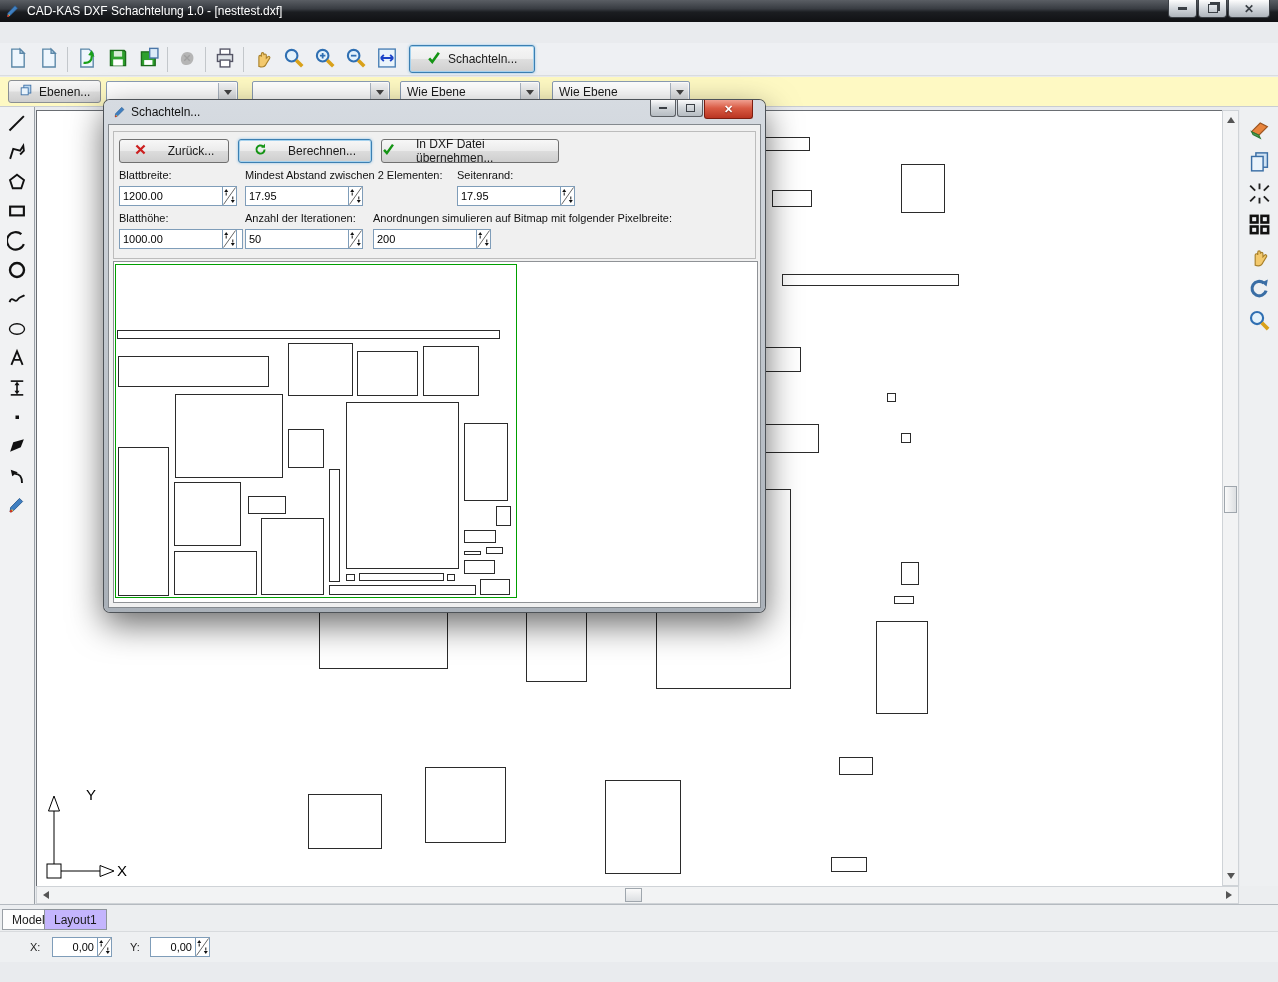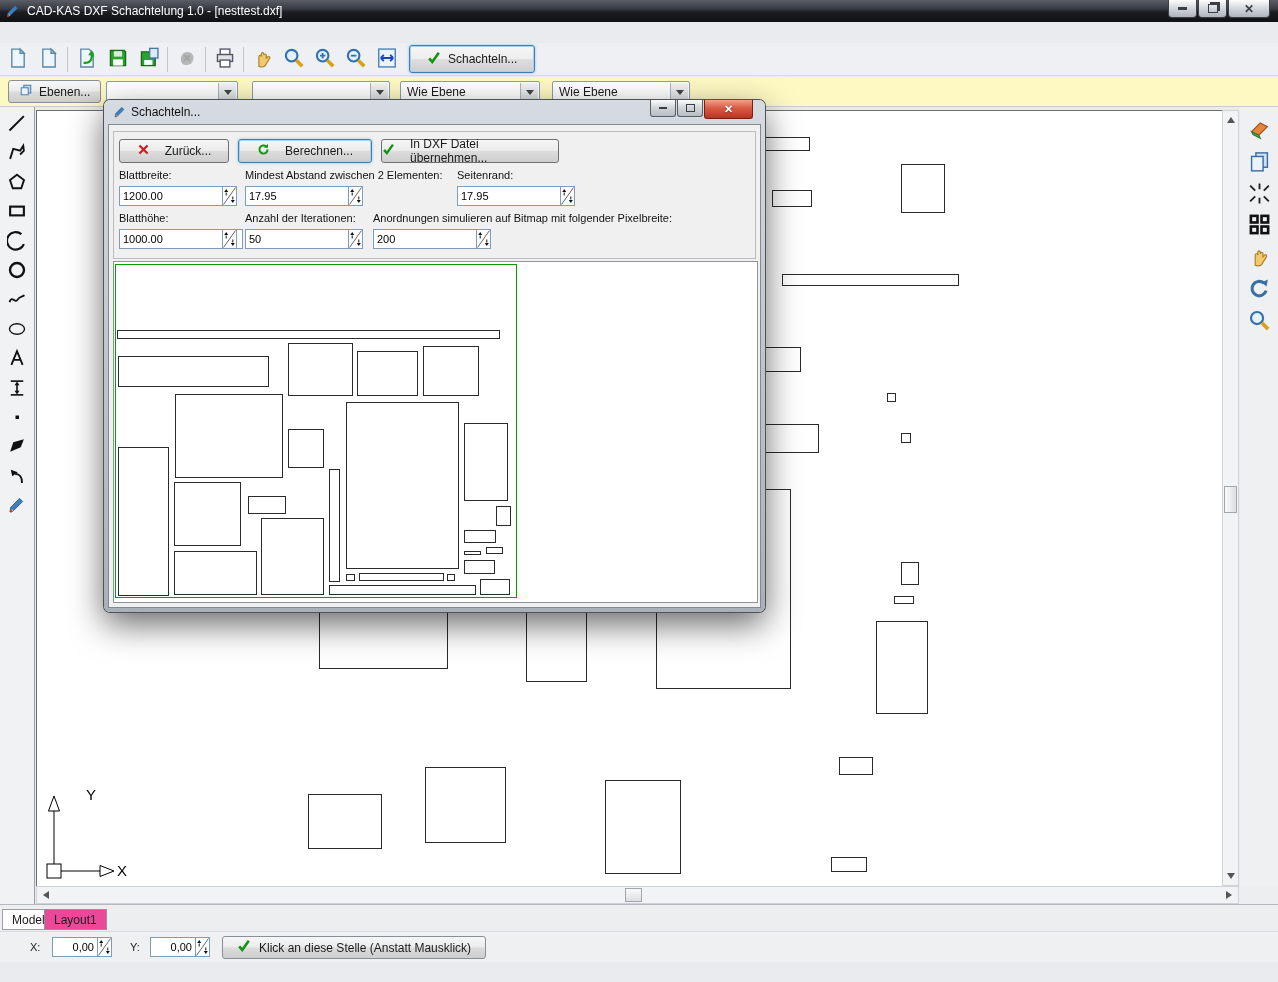--- a/index.html
+++ b/index.html
@@ -68,21 +68,21 @@
   .tri.right{border-top:4px solid transparent;border-bottom:4px solid transparent;border-left:6px solid #555;}
   .vthumb{position:absolute;left:1px;top:375px;width:13px;height:27px;
     background:linear-gradient(90deg,#fafafa,#dcdfe2);border:1px solid #9fa6ad;box-sizing:border-box;}
   .hthumb{position:absolute;left:588px;top:1px;width:17px;height:14px;
     background:linear-gradient(#fafafa,#dcdfe2);border:1px solid #9fa6ad;box-sizing:border-box;}
   .corner{position:absolute;left:1239px;top:886px;width:39px;height:18px;background:#eceef0;}
   
   .tabbar{position:absolute;left:0;top:904px;width:100%;height:27px;background:#eceef0;
     border-top:1px solid #b5bac0;box-sizing:border-box;}
   .tab{position:absolute;top:4px;height:21px;padding:0 9px;display:flex;align-items:center;
-    border:1px solid #8f959b;background:#ec4899;box-sizing:border-box;}
+    border:1px solid #8f959b;background:#c4b5fd;box-sizing:border-box;}
   .tab.active{background:#fdfdfd;border-color:#9aa0a6;}
   .bottombar{position:absolute;left:0;top:931px;width:100%;height:31px;background:#eef0f2;
     border-top:1px solid #d8dbde;box-sizing:border-box;}
   .blabel{position:absolute;top:9px;font-size:11px;color:#222;}
   .binput{position:absolute;top:5px;height:20px;width:46px;border:1px solid #7f9db9;background:#fff;
     font-family:"Liberation Sans",sans-serif;font-size:11px;text-align:right;padding:0 3px;box-sizing:border-box;}
   .click-btn{position:absolute;left:222px;top:4px;height:23px;padding:0 14px;display:flex;gap:8px;
     align-items:center;background:linear-gradient(#f7f7f7,#ebebeb 48%,#dcdcdc 52%,#cecece);
     border:1px solid #8a8f94;border-radius:3px;font-size:12px;box-sizing:border-box;}
   .statusbar{position:absolute;left:0;top:962px;width:100%;height:20px;background:#f0f1f2;
@@ -102,21 +102,21 @@
   .dbtn.min,.dbtn.max{width:26px;background:linear-gradient(#fbfbfc,#d3d7db 45%,#b6bcc2);}
   .dbtn.cls{width:49px;height:19px;background:linear-gradient(#f0a090,#d95b44 45%,#b93522);
     border-color:#7c1d10;color:#fff;}
   .dglyph-bar{width:8px;height:2px;background:#3a3f45;}
   .dglyph-box{width:7px;height:6px;border:1px solid #3a3f45;}
   .dglyph-x{color:#fff;font-weight:bold;font-size:11px;text-shadow:0 1px 1px #7c1d10;}
   .dlg-client{position:absolute;left:4px;top:24px;width:653px;height:484px;background:#f0f0f0;
     border:1px solid #84898e;box-sizing:border-box;}
   .dlg-panel{position:absolute;left:4px;top:6px;width:643px;height:128px;border:1px solid #bcbcbc;
     background:#f0f0f0;box-sizing:border-box;}
-  .dlg-button{position:absolute;height:24px;display:flex;align-items:center;justify-content:center;gap:15px;
+  .dlg-button{position:absolute;height:24px;display:flex;align-items:center;justify-content:center;gap:21px;
     background:linear-gradient(#f7f7f7,#ebebeb 48%,#dcdcdc 52%,#cecece);
     border:1px solid #707070;border-radius:3px;font-size:12px;box-sizing:border-box;}
   .dlg-button.focused{border-color:#3c7fb1;box-shadow:0 0 0 1px #a5d2ee inset,0 0 3px #8fc0e4;}
   .flabel{position:absolute;font-size:11px;color:#111;white-space:nowrap;}
   .finput{position:absolute;height:20px;border:1px solid #7f9db9;background:#fff;
     font-family:"Liberation Sans",sans-serif;font-size:11px;padding:0 3px;box-sizing:border-box;}
   .preview{position:absolute;left:4px;top:136px;width:645px;height:342px;background:#fff;
     border:1px solid #8f9296;box-sizing:border-box;overflow:hidden;}
   .sheet{position:absolute;border:1px solid #00A000;box-sizing:border-box;}
   .prect{position:absolute;border:1px solid #2b2b2b;background:#fff;box-sizing:border-box;}
@@ -481,26 +481,20 @@
     <input class="binput" style="left: 150px;" value="0,00">
     <span class="spin" style="left:195px;top:5px;">
         <svg width="13" height="18" viewBox="0 0 13 18">
           <line x1="0.5" y1="17.5" x2="12.5" y2="0.5" stroke="#666"></line>
           <path d="M3.2 8.5v-3" stroke="#111"></path>
           <path d="M3.2 2 1.2 5h4z" fill="#111"></path>
           <path d="M9.8 9.5v3" stroke="#111"></path>
           <path d="M9.8 16l2-3h-4z" fill="#111"></path>
         </svg>
       </span>
-    <div class="click-btn">
-      <span><svg width="14" height="14" viewBox="0 0 16 16">
-            <path d="M2.5 8.5l3.5 4L13.5 2" fill="none" stroke="#149414" stroke-width="3"></path>
-          </svg></span>
-      <span>Klick an diese Stelle (Anstatt Mausklick)</span>
-    </div>
   </div>
 
 
   <div class="dialog">
     <span class="dlg-icon"><svg width="14" height="14" viewBox="0 0 16 16">
           <path d="M2.5 13.5l2.6-.9 7.4-7.4L10 2.7 2.9 10Z" fill="#3f7fc1" stroke="#285a8f" stroke-width=".7"></path>
           <path d="M2.5 13.5l2.6-.9-1.1-1.5Z" fill="#e8c23a"></path>
           <circle cx="3.2" cy="12.9" r="1" fill="#cc3322"></circle>
         </svg></span>
     <span class="dlg-title">Schachteln...</span>

